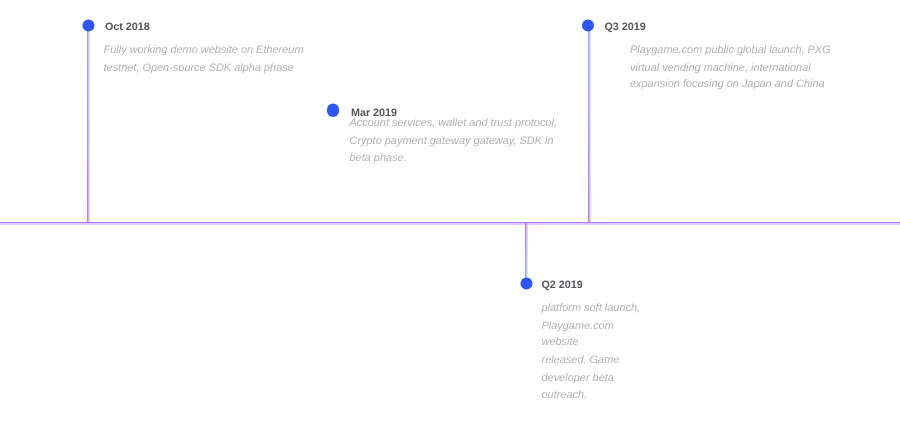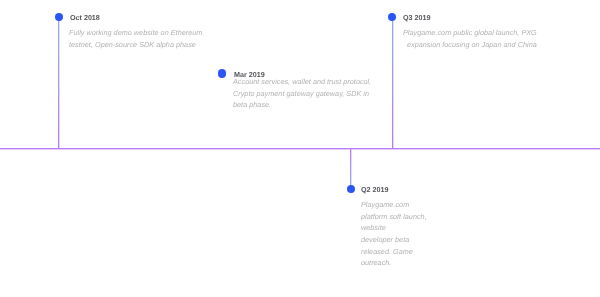--- a/index.html
+++ b/index.html
@@ -55,29 +55,30 @@
   <div class="body" style="left:233px;top:76px;">
       <span class="ln">Account services, wallet and trust protocol,</span>
       <span class="ln">Crypto payment gateway gateway, SDK in</span>
       <span class="ln">beta phase.</span>
     </div>
 
   <div class="vline vup" style="left:350px;top:148px;height:41px;"></div>
   <div class="dot" style="left:346.7px;top:184.8px;"></div>
   <div class="title" style="left:361px;top:185px;">Q2 2019</div>
   <div class="body" style="left:361px;top:199px;">
+      <span class="ln">platform soft launch,</span>
       <span class="ln">Playgame.com</span>
-      <span class="ln">platform soft launch,</span>
       <span class="ln">website</span>
+      <span class="ln">released. Game</span>
       <span class="ln">developer beta</span>
-      <span class="ln">released. Game</span>
       <span class="ln">outreach.</span>
     </div>
 
   <div class="vline vdown" style="left:391.5px;top:17px;height:131px;"></div>
   <div class="dot" style="left:387.9px;top:12.9px;"></div>
   <div class="title" style="left:403px;top:13px;">Q3 2019</div>
-  <div class="body" style="left:403px;top:27px;text-align:right;">
+  <div class="body" style="left:420px;top:27px;">
       <span class="ln">Playgame.com public global launch, PXG</span>
+      <span class="ln">virtual vending machine, international</span>
       <span class="ln">expansion focusing on Japan and China</span>
     </div>
 
 </div>
 
 </body></html>

